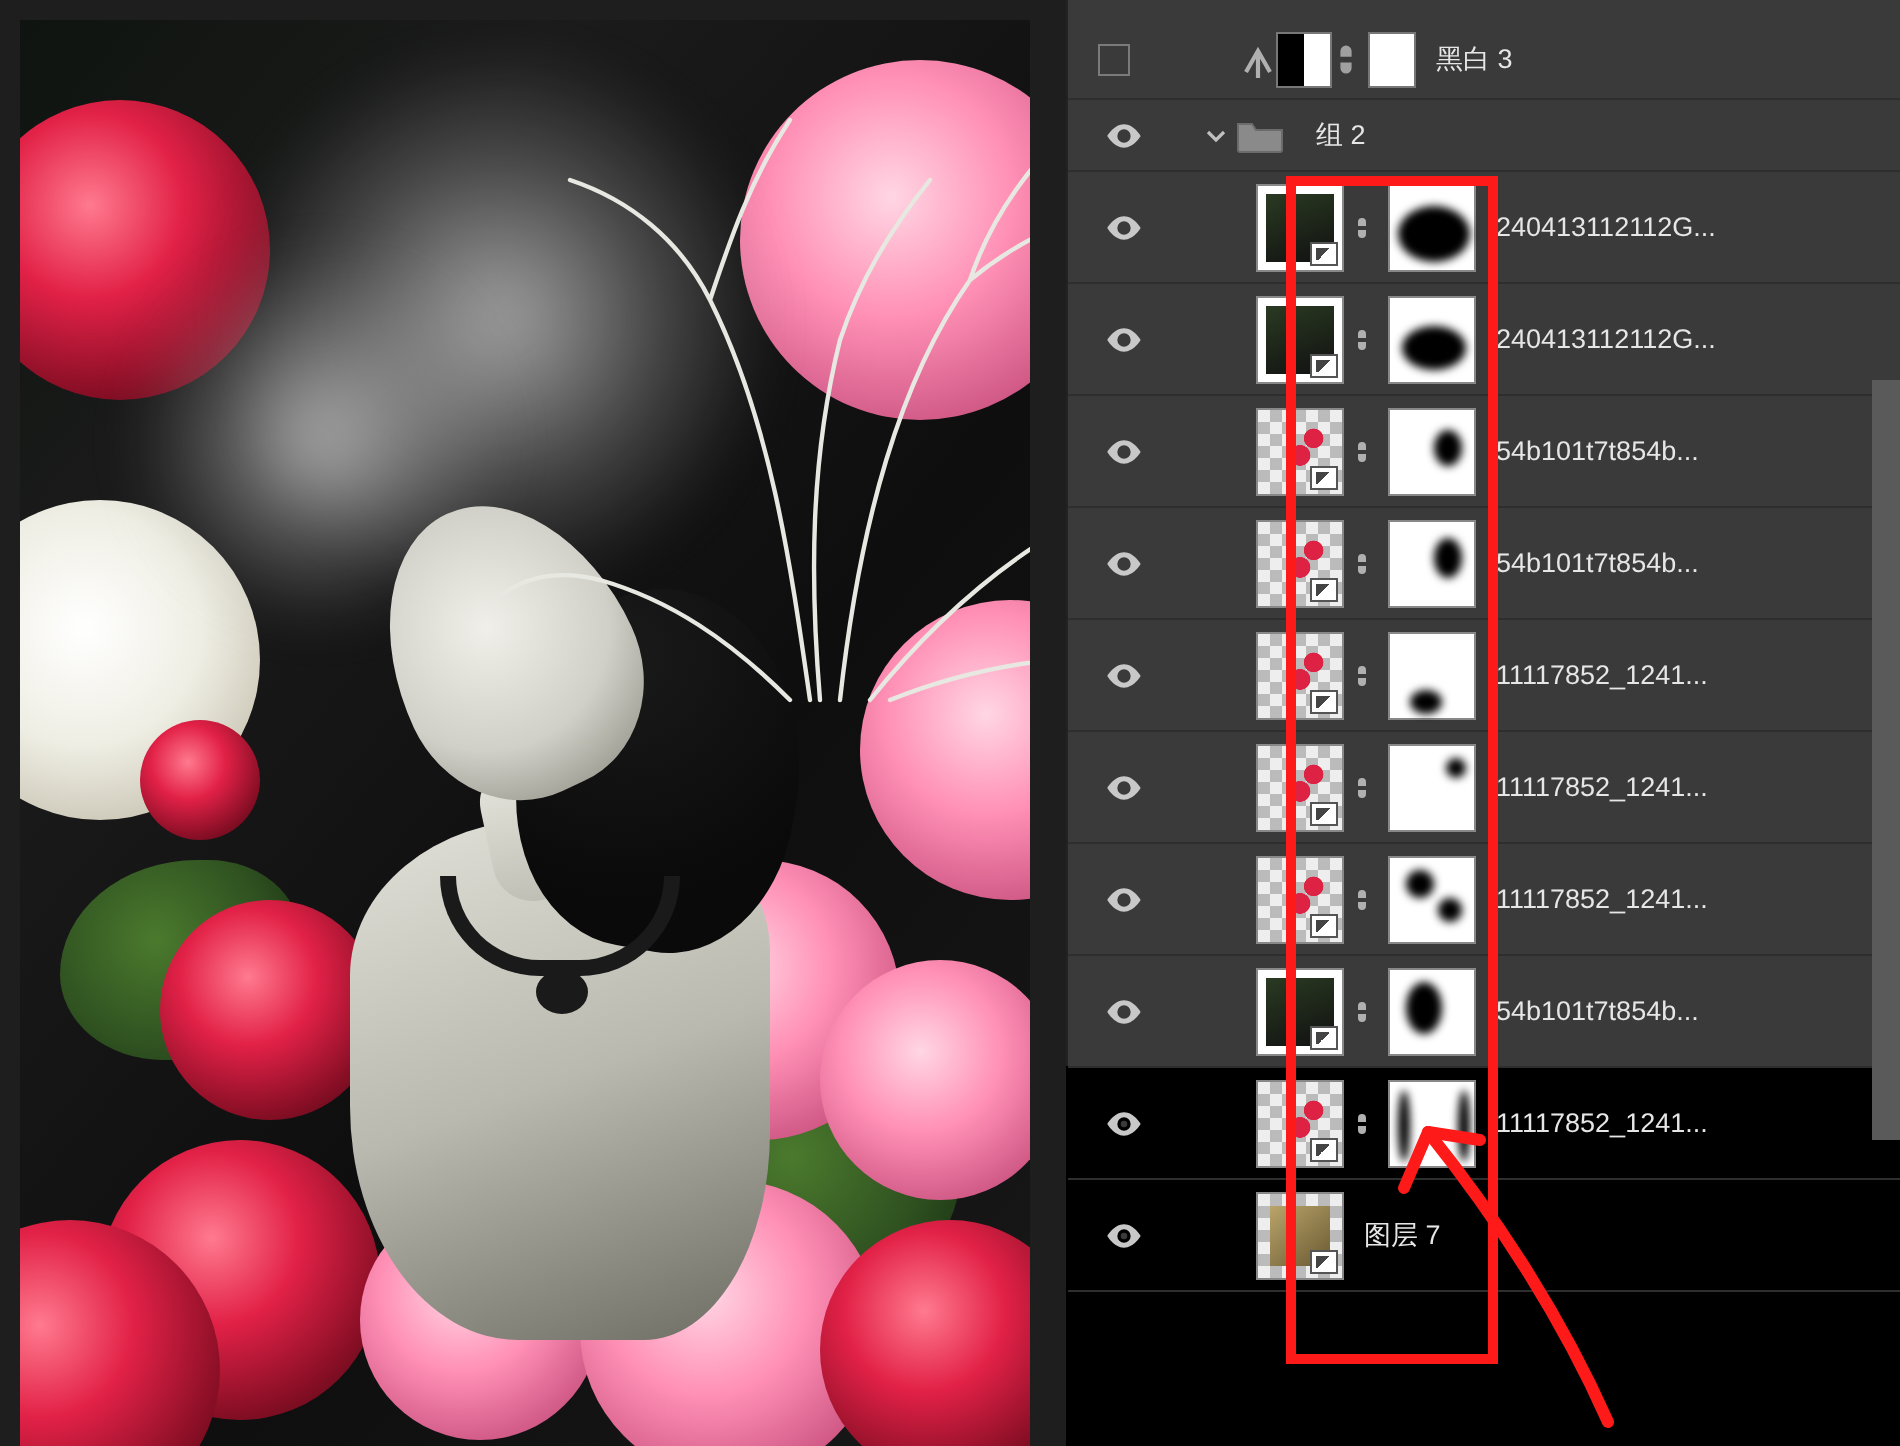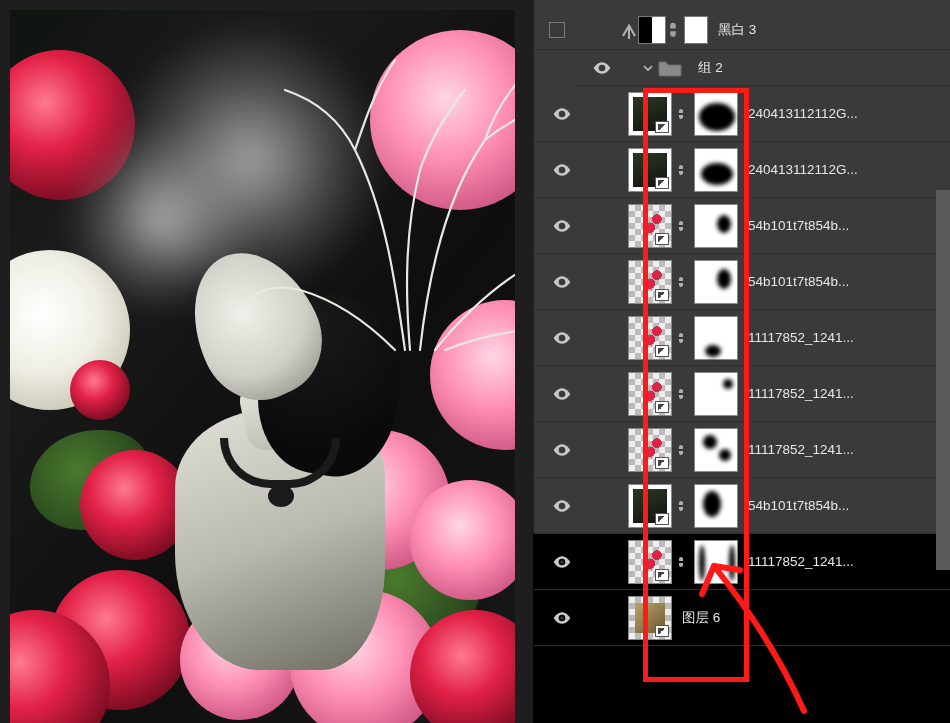--- a/index.html
+++ b/index.html
@@ -140,21 +140,21 @@
         <div class="adj-thumb"></div>
         <span class="sm-link">
           <svg viewBox="0 0 10 14">
               <path d="M3 4a2 2 0 114 0v2H3V4zm0 4h4v2a2 2 0 11-4 0V8z" fill="currentColor"></path>
             </svg>
         </span>
         <div class="adj-mask"></div>
         <span class="layer-name">黑白 3</span>
       </div>
 
-      <div class="row" style="height:36px;margin-left:40px;">
+      <div class="row" style="height:36px;">
         <div class="vis-col">
           <span class="eye">
             <svg viewBox="0 0 24 24">
                 <path fill="currentColor" d="M12 5C6 5 2 12 2 12s4 7 10 7 10-7 10-7-4-7-10-7zm0 11a4 4 0 110-8 4 4 0 010 8z"></path>
                 <circle cx="12" cy="12" r="2" fill="#3a3a3a"></circle>
               </svg>
           </span>
         </div>
         <div class="indent1"></div>
         <span class="disclosure">
@@ -405,21 +405,21 @@
                 <path fill="currentColor" d="M12 5C6 5 2 12 2 12s4 7 10 7 10-7 10-7-4-7-10-7zm0 11a4 4 0 110-8 4 4 0 010 8z"></path>
                 <circle cx="12" cy="12" r="2" fill="#3a3a3a"></circle>
               </svg>
           </span>
         </div>
         <div class="indent3"></div>
         <div class="thumb checker">
           <div style="position:absolute;left:6px;top:6px;right:6px;bottom:6px;background:linear-gradient(140deg,#b9a46a,#6b5a33);"></div>
           <div class="smart-badge"></div>
         </div>
-        <span class="layer-name">图层 6</span>
+        <span class="layer-name">图层 7</span>
       </div>
 
     </div>
     <div class="scrollbar"></div>
   </div>
 
   <div class="annot-box"></div>
   <svg class="annot-arrow" viewBox="0 0 120 170">
     <path d="M110 165 C 90 120 60 70 20 20" stroke="#ff1a1a" stroke-width="6" fill="none" stroke-linecap="round"></path>
     <path d="M20 20 L8 48 M20 20 L46 24" stroke="#ff1a1a" stroke-width="6" fill="none" stroke-linecap="round"></path>

